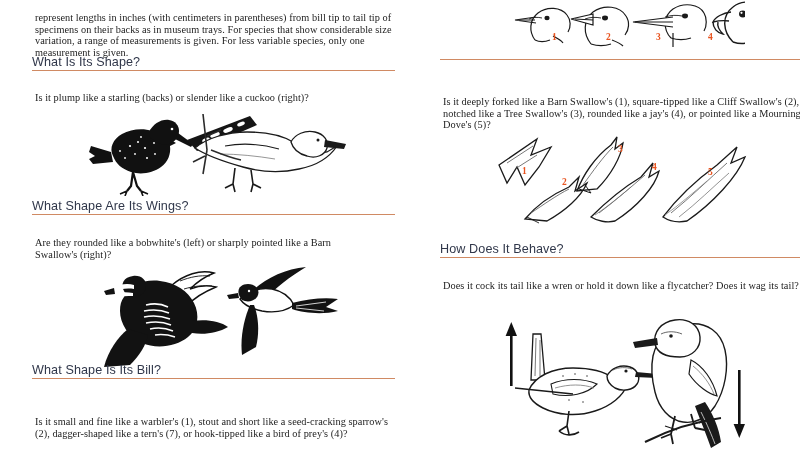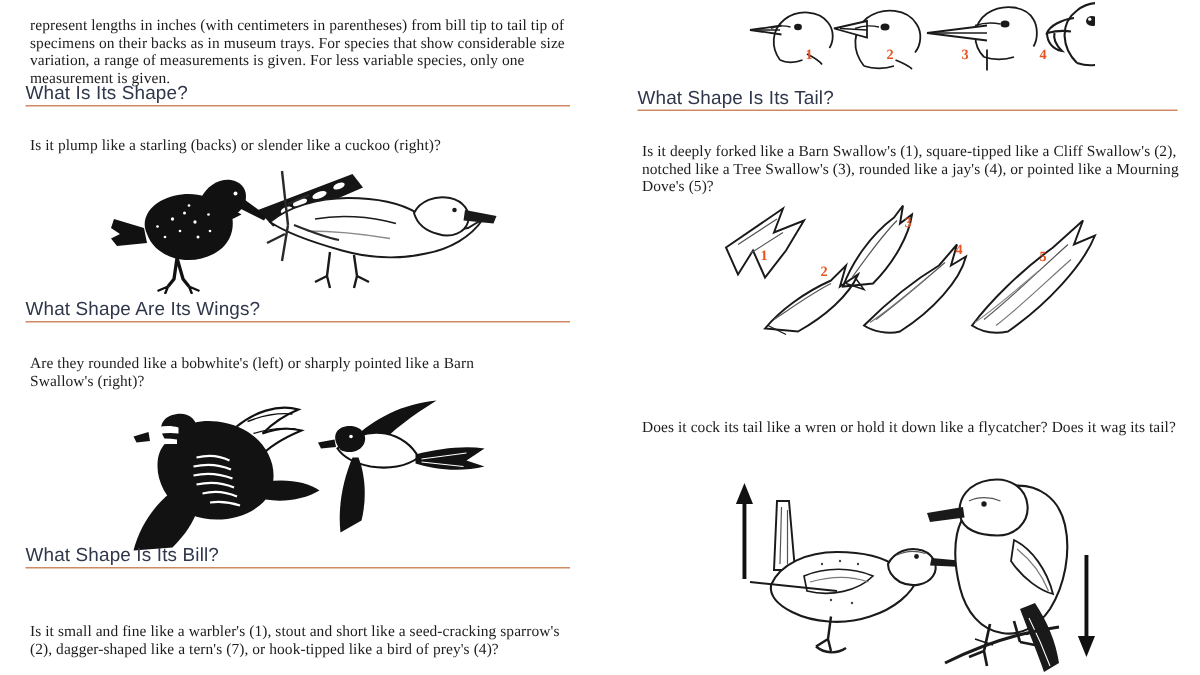--- a/index.html
+++ b/index.html
@@ -17,20 +17,21 @@
     color: #1a1a1a;
   }
   .page {
     position: absolute;
     inset: 0;
   }
   .col {
     position: absolute;
     top: 0;
     height: 450px;
+    margin-left: 15px;
   }
   .col-left  { left: 0px;   width: 412px; }
   .col-right { left: 425px; width: 375px; }
 
   .intro-para,
   .section-para {
     position: absolute;
     font-family: "Liberation Serif", serif;
     font-size: 10.3px;
     line-height: 11.6px;
@@ -273,21 +274,20 @@
         <circle cx="236.5" cy="12.8" r="1.1" fill="#ffffff"></circle>
       </svg>
     </div>
 
     <span class="num-label" style="left:112px; top:33px;">1</span>
     <span class="num-label" style="left:166px; top:33px;">2</span>
     <span class="num-label" style="left:216px; top:33px;">3</span>
     <span class="num-label" style="left:268px; top:33px;">4</span>
 
     <div class="heading-block" style="left:0px; top:58px; width:360px;">
-      <span class="heading-text">What Shape Is Its Tail?</span>
       <span class="heading-rule"></span>
     </div>
 
     <p class="section-para" style="left:3px; top:86px; width:360px;">Is it deeply forked like a Barn Swallow's (1), square-tipped like a Cliff Swallow's (2), notched like a Tree Swallow's (3), rounded like a jay's (4), or pointed like a Mourning Dove's (5)?</p>
 
     <div class="figure" style="left:55px; top:133px;">
       <svg width="255" height="92" viewBox="0 0 255 92" xmlns="http://www.w3.org/2000/svg">
 
         <g fill="none" stroke="#1a1a1a" stroke-width="1.3">
           <path d="M4 32 L42 6 L36 22 L56 14 L44 34 L30 52 L22 34 L12 50 Z"></path>
@@ -324,20 +324,24 @@
         </g>
       </svg>
     </div>
 
     <span class="num-label" style="left:82px; top:167px;">1</span>
     <span class="num-label" style="left:122px; top:178px;">2</span>
     <span class="num-label" style="left:178px; top:145px;">3</span>
     <span class="num-label" style="left:212px; top:163px;">4</span>
     <span class="num-label" style="left:268px; top:168px;">5</span>
 
+    <div class="heading-block" style="left:0px; top:242px; width:360px;">
+      <span class="heading-text">How Does It Behave?</span>
+      <span class="heading-rule"></span>
+    </div>
 
     <p class="section-para" style="left:3px; top:270px; width:368px; white-space:nowrap;font-family:Liberation Serif, serif;">Does it cock its tail like a wren or hold it down like a flycatcher? Does it wag its tail?</p>
 
     <div class="figure" style="left:55px; top:310px;">
       <svg width="260" height="140" viewBox="0 0 260 140" xmlns="http://www.w3.org/2000/svg">
 
         <g fill="#111111">
           <rect x="15" y="20" width="2.6" height="56"></rect>
           <path d="M16.3 12 L22 26 L10.6 26 Z"></path>
         </g>

